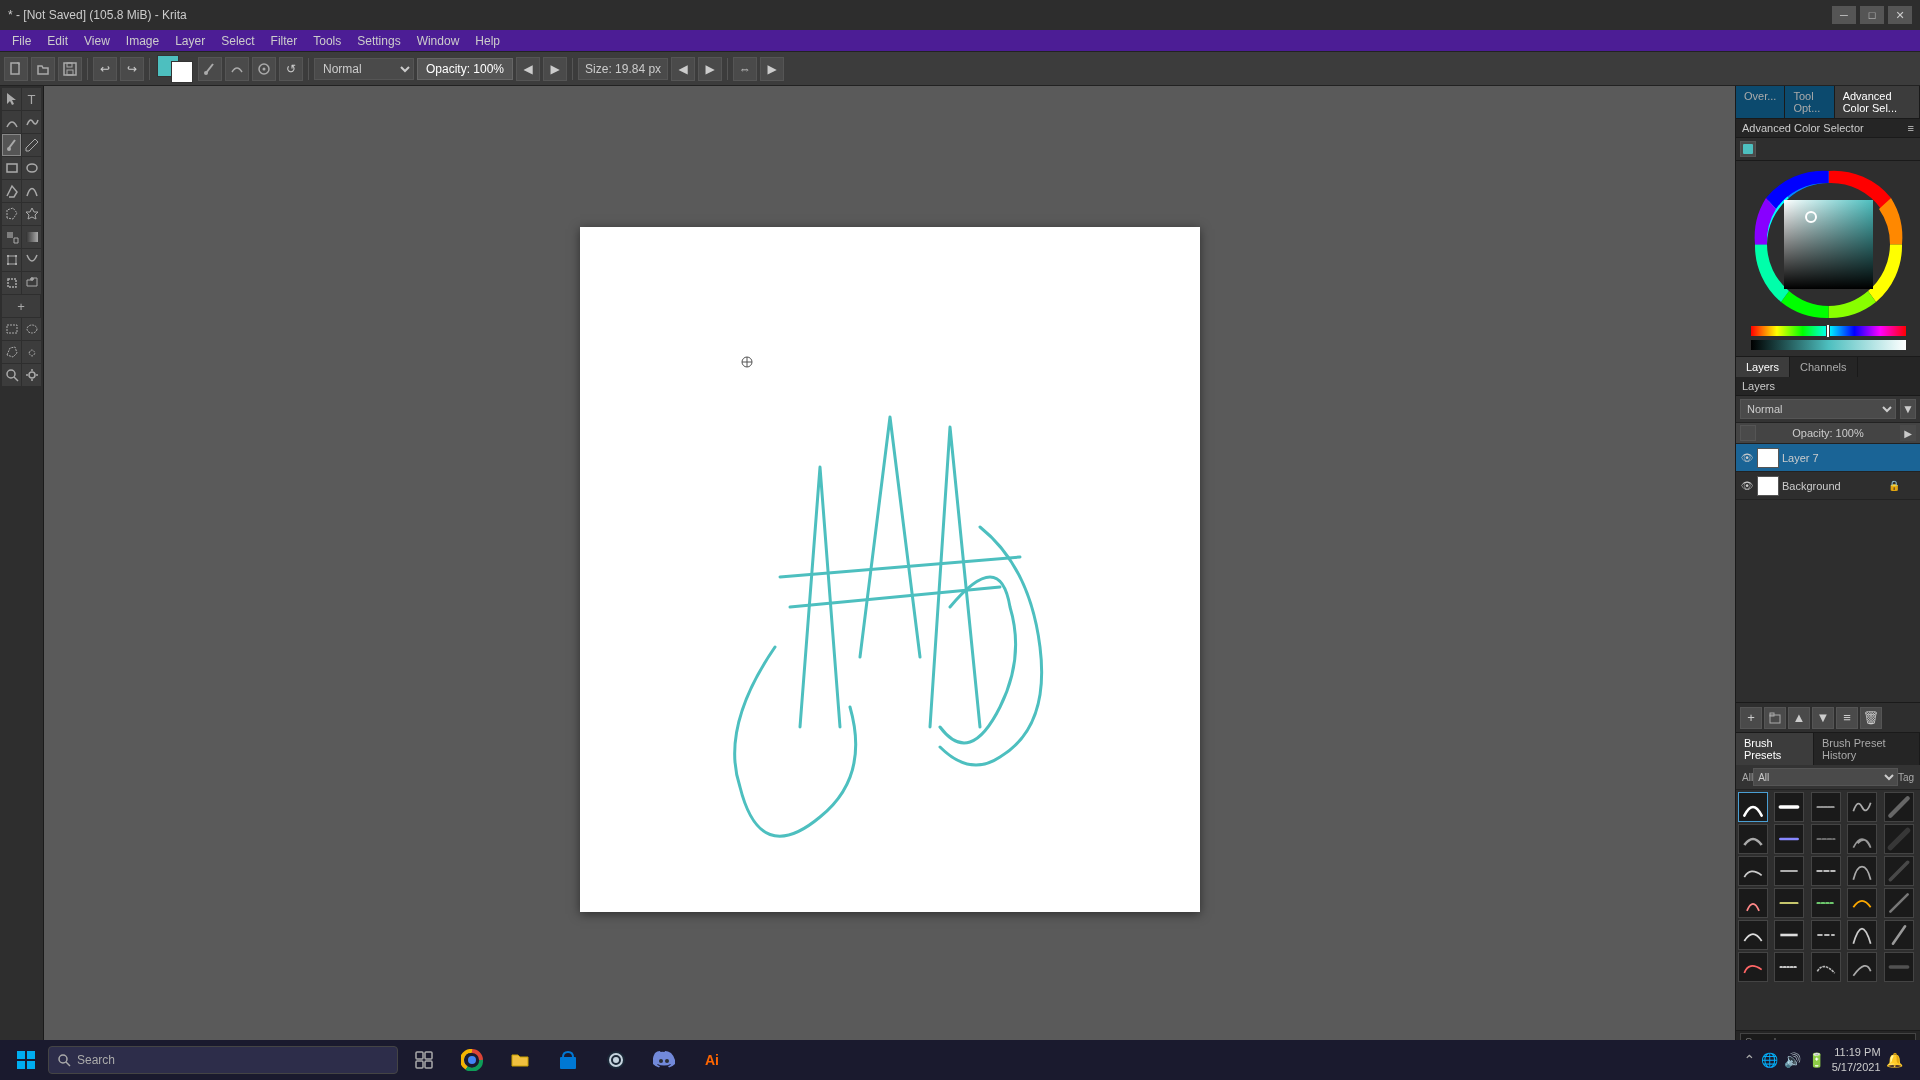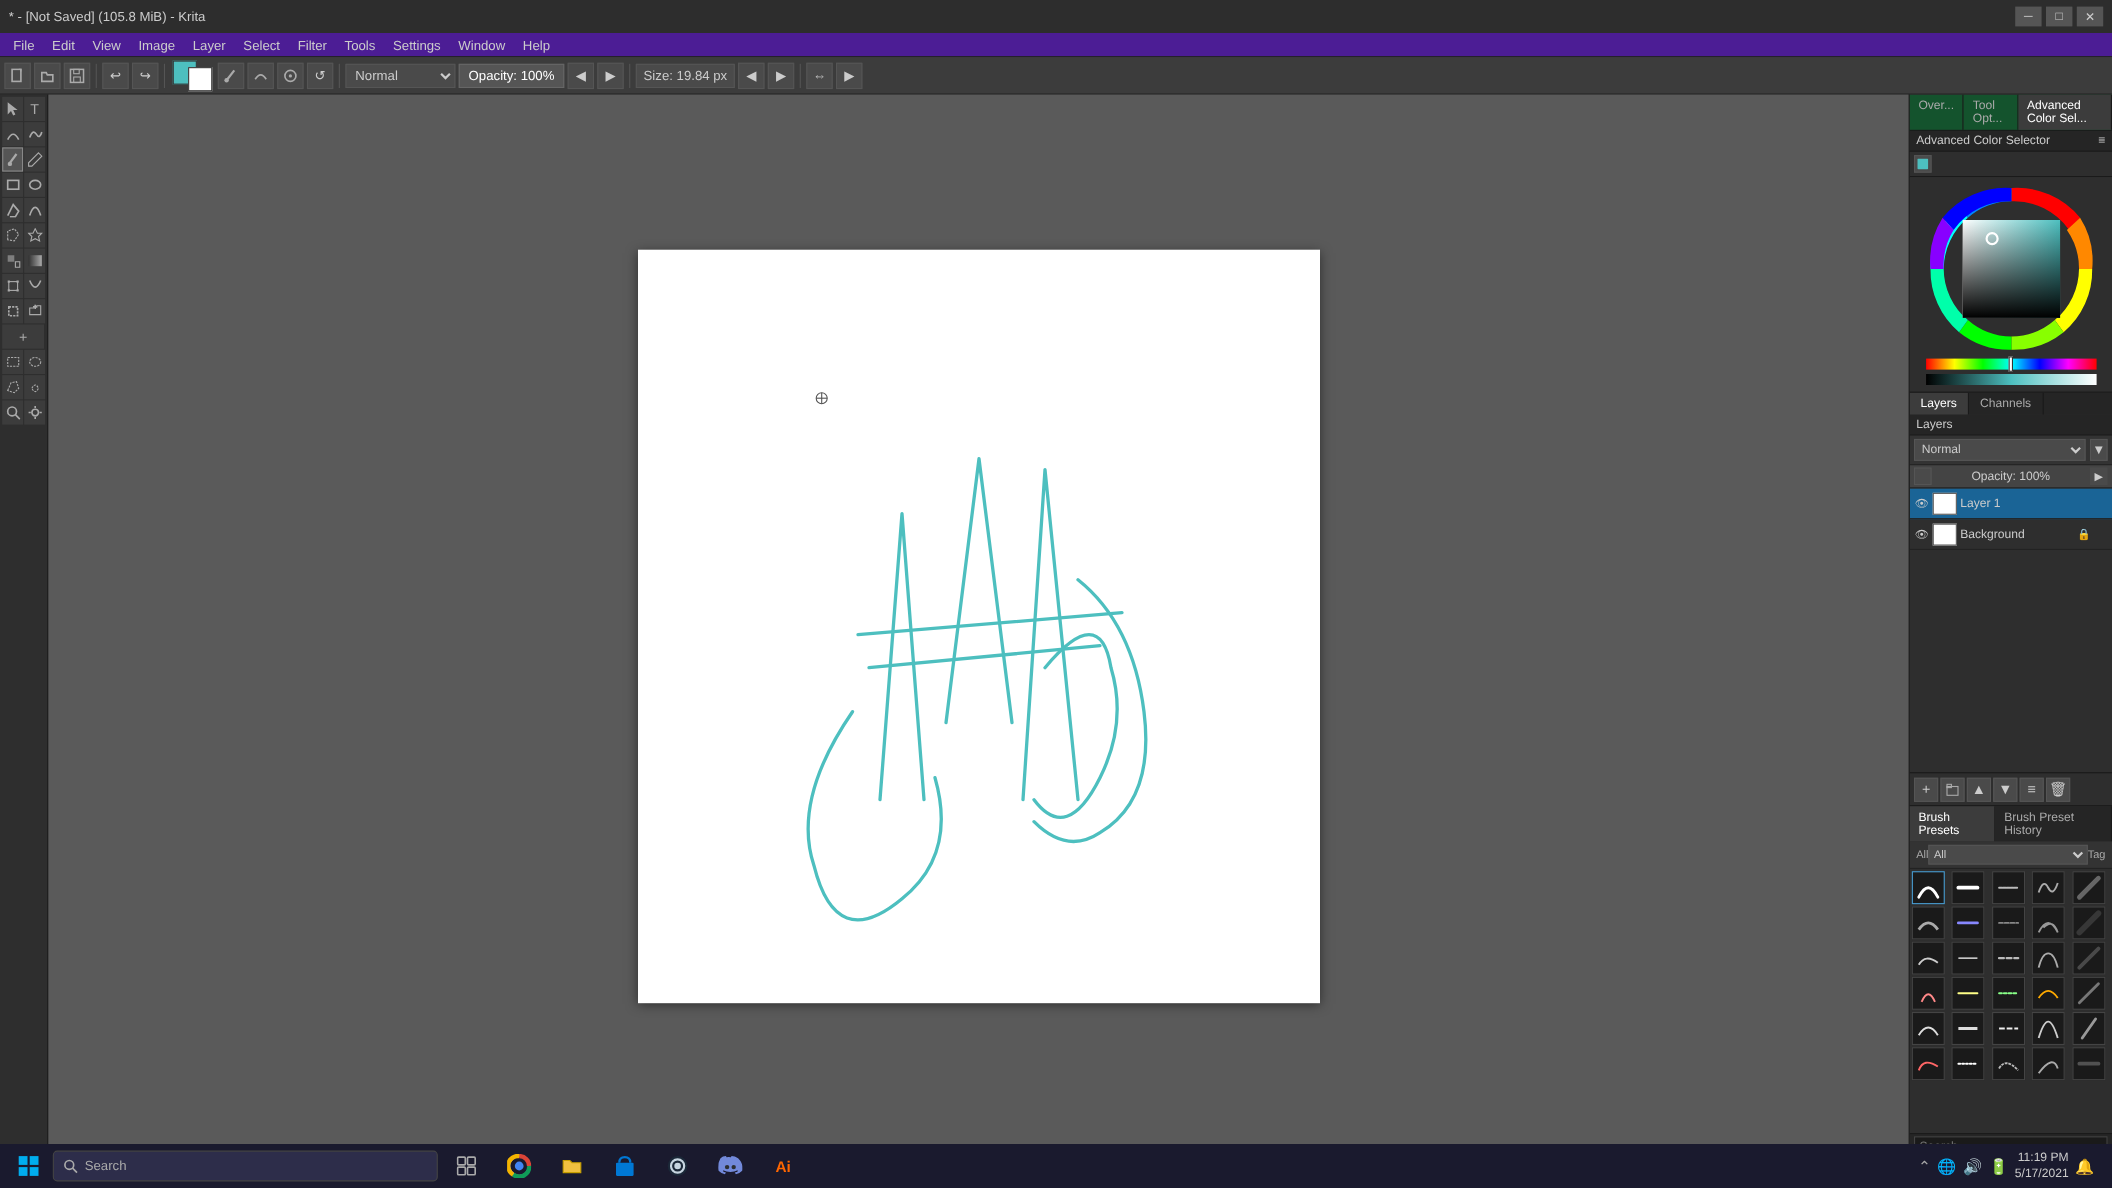--- a/index.html
+++ b/index.html
@@ -156,21 +156,21 @@
       background: #2e2e2e;
       border-left: 1px solid #1a1a1a;
       display: flex;
       flex-direction: column;
       overflow: hidden;
     }
 
     
     .panel-tabs {
       display: flex;
-      background: #14532d;
+      background: #0c4a6e;
       border-bottom: 1px solid #1a1a1a;
     }
     .panel-tab {
       padding: 4px 8px;
       font-size: 11px;
       cursor: pointer;
       color: #aaa;
       border-right: 1px solid #1a1a1a;
     }
     .panel-tab.active { background: #3c3c3c; color: #fff; }
@@ -895,21 +895,21 @@
           <span>Opacity: 100%</span>
         </div>
         <div style="width:16px;height:16px;background:#4a4a4a;display:flex;align-items:center;justify-content:center;font-size:10px;cursor:pointer;">▶</div>
       </div>
 
       <div id="layers-list">
 
         <div class="layer-row active">
           <div class="layer-vis-btn">👁</div>
           <div class="layer-thumb"></div>
-          <span class="layer-name">Layer 1</span>
+          <span class="layer-name">Layer 7</span>
           <div class="layer-lock"></div>
           <div style="width:12px;height:12px;color:#aaa;font-size:9px;"></div>
         </div>
 
         <div class="layer-row">
           <div class="layer-vis-btn">👁</div>
           <div class="layer-thumb"></div>
           <span class="layer-name">Background</span>
           <div class="layer-lock">🔒</div>
           <div style="width:12px;height:12px;color:#aaa;font-size:9px;"></div>

